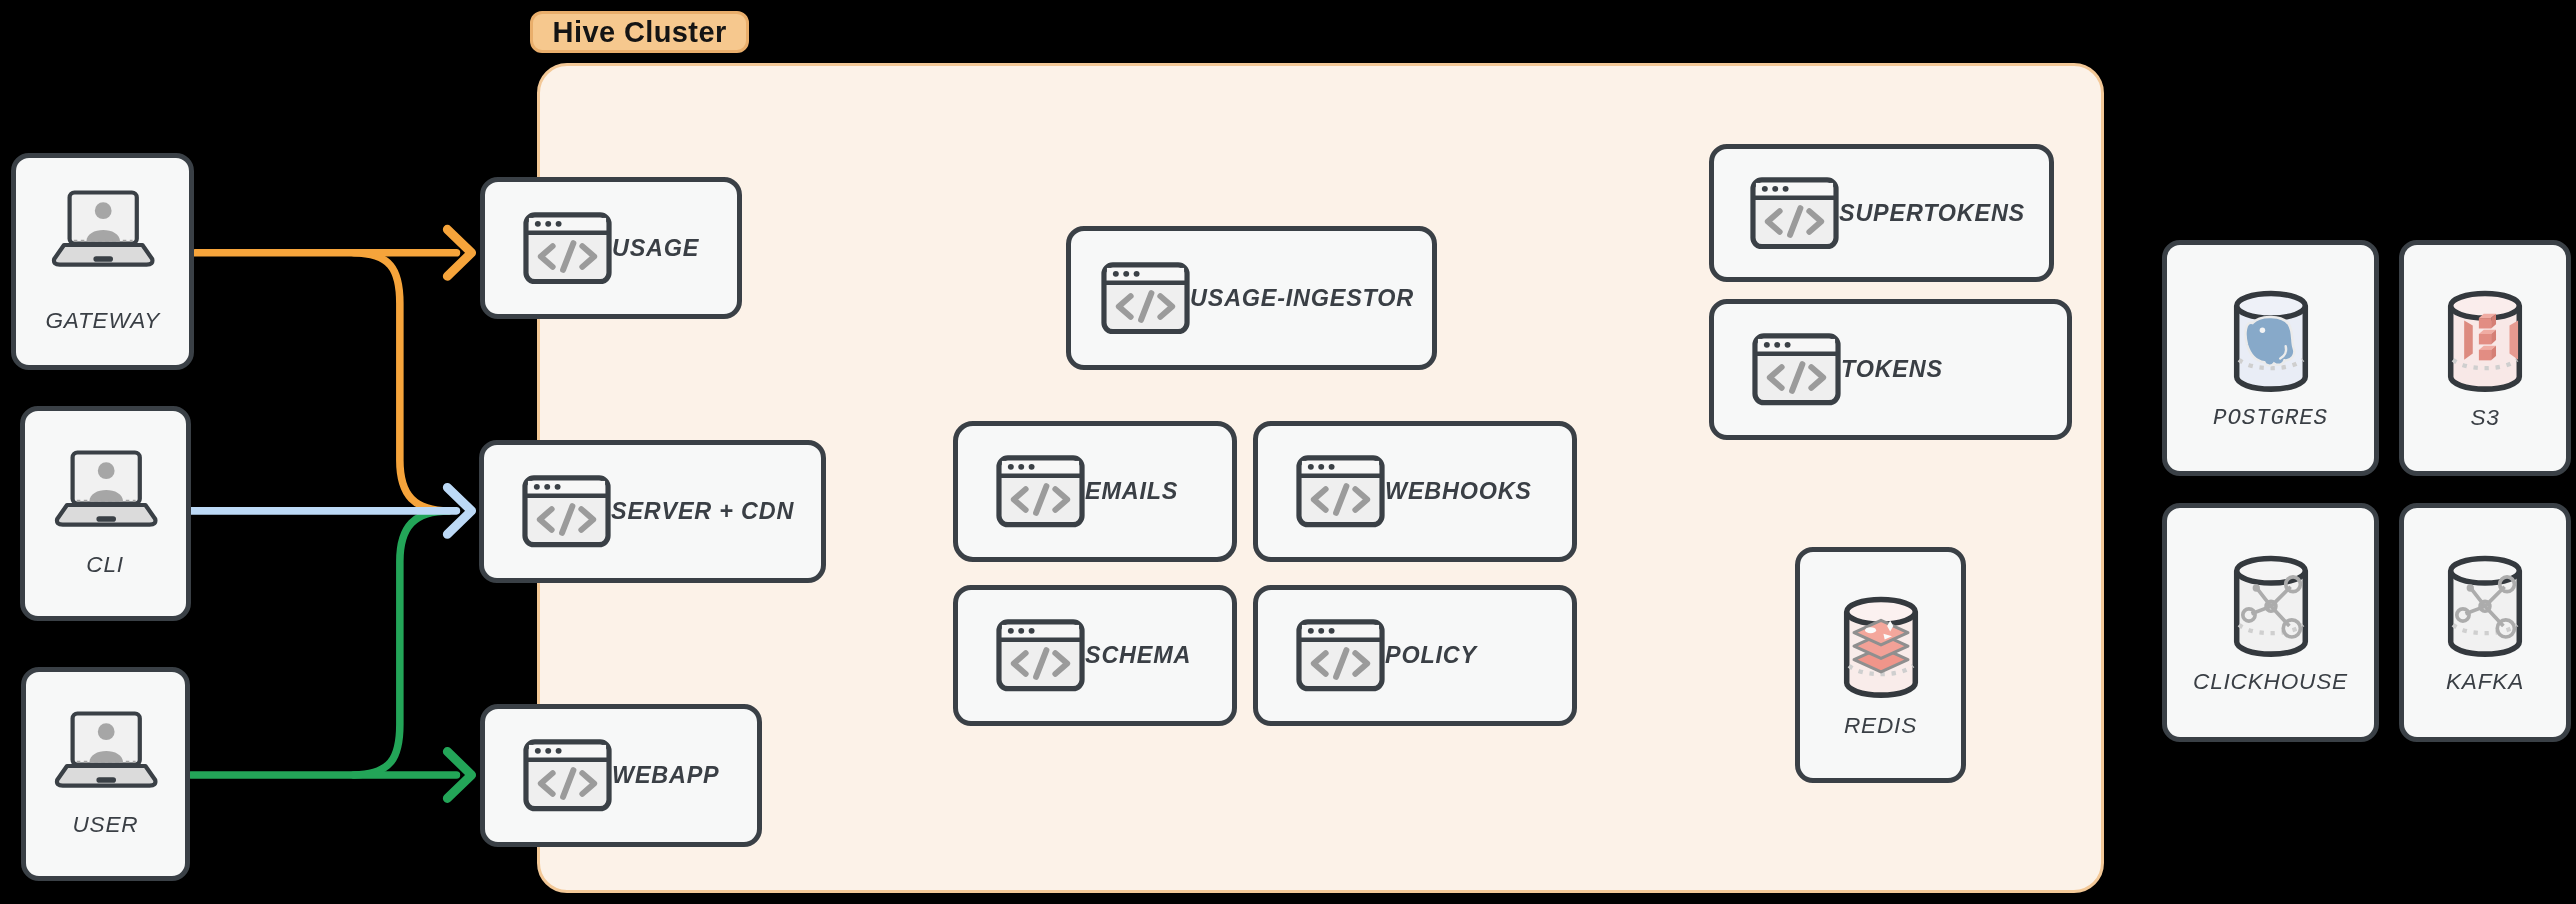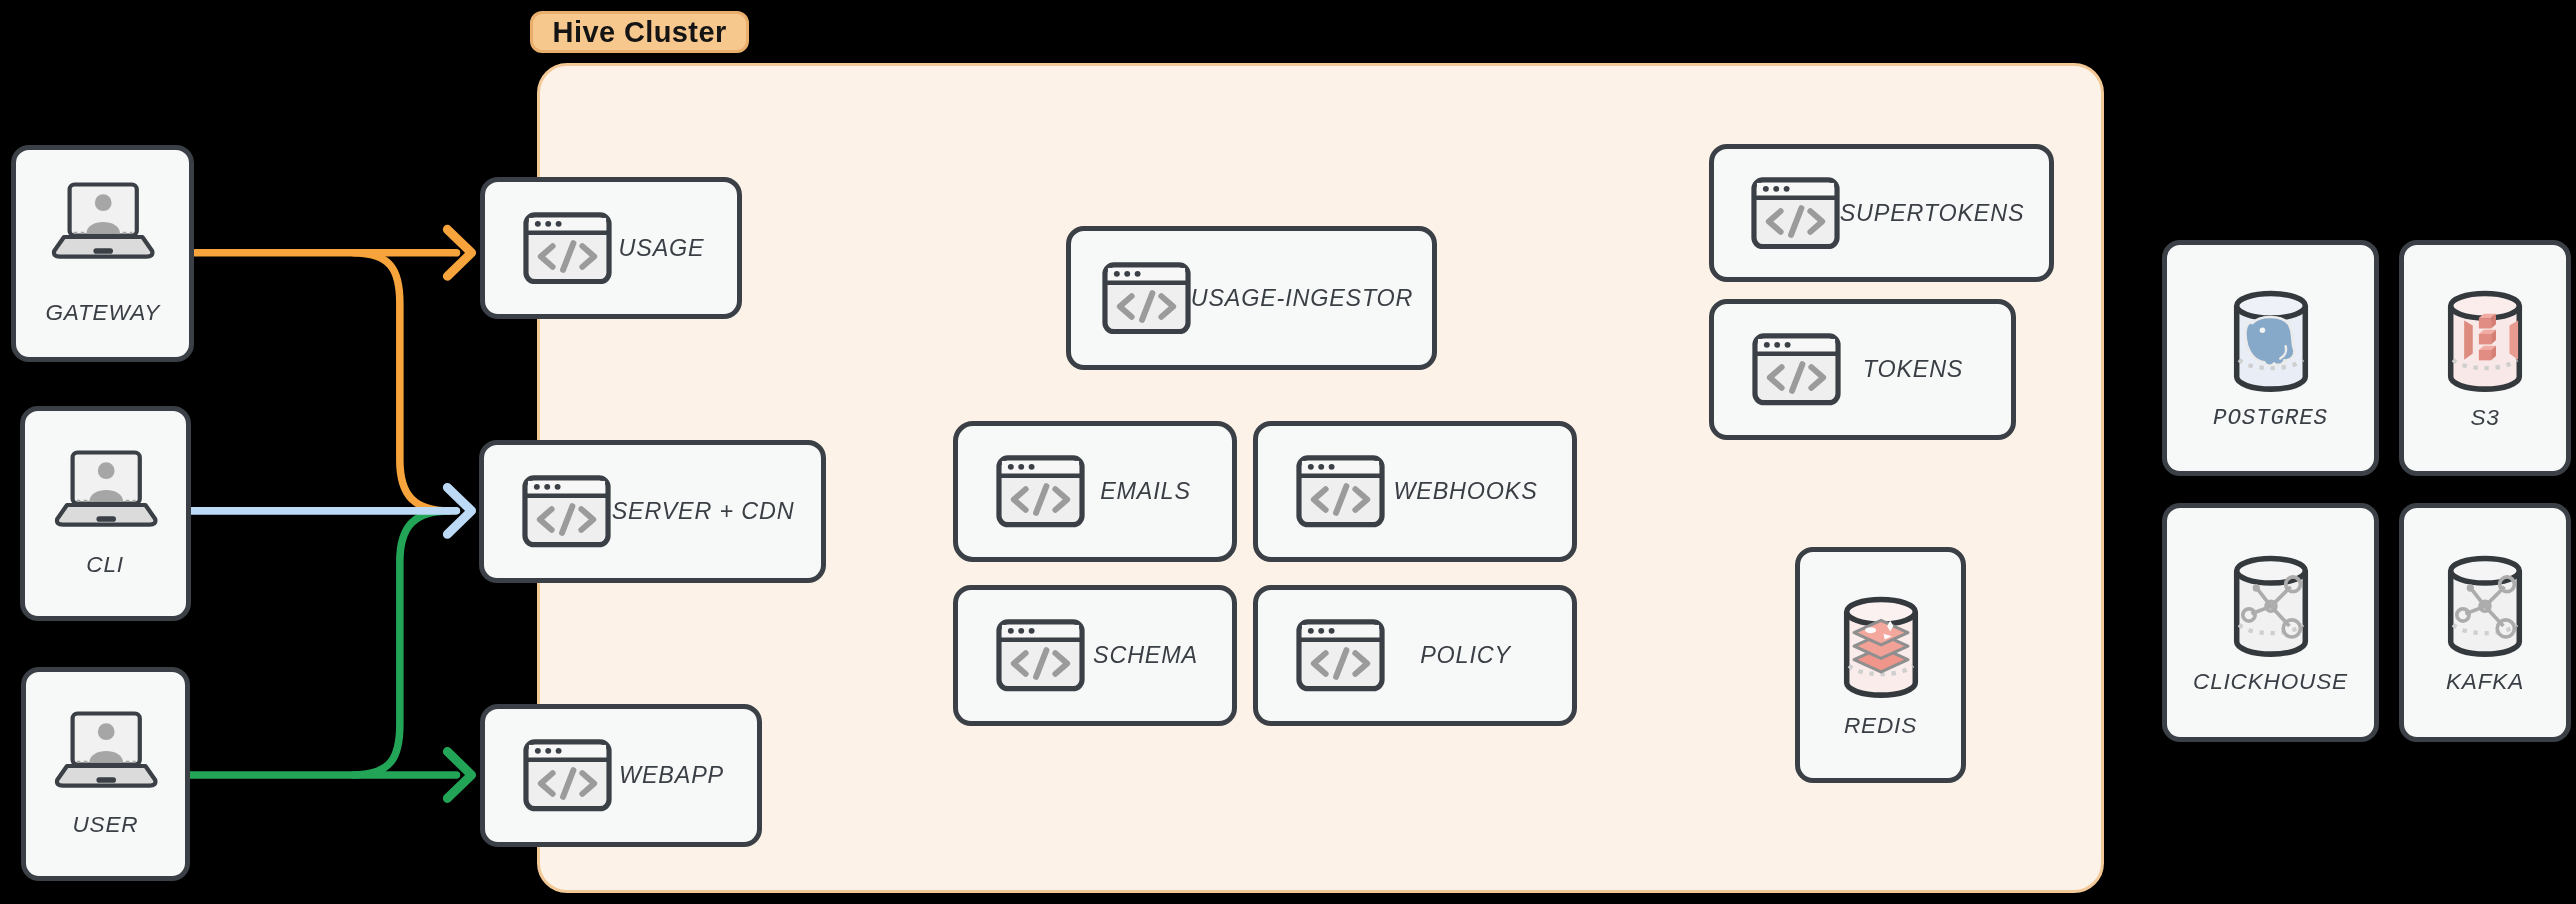--- a/index.html
+++ b/index.html
@@ -14,40 +14,40 @@
         border-radius:12px;box-sizing:border-box;font-size:29px;font-weight:600;
         color:var(--pill-text,#141414);letter-spacing:0.4px;}
   
   .edges{position:absolute;left:0;top:0;z-index:1;}
   
   .node{position:absolute;z-index:2;background:var(--node-fill,#F7F8F8);
         border:5.3px solid var(--node-border,#3A4046);border-radius:18px;box-sizing:border-box;
         display:flex;align-items:center;justify-content:center;}
   .col{flex-direction:column;gap:19.6px;}
   .svc{flex-direction:row;padding:0 26px 0 38px;}
-  .svc .nlabel{flex:1;text-align:center;}
+  .svc .nlabel{flex:1;font-weight:bold;}
   .nlabel{font-style:italic;color:var(--label-text,#3A3F45);font-size:23.4px;letter-spacing:0.8px;white-space:nowrap;}
   .client .nlabel,.db .nlabel{font-size:22.6px;}
   .laptop{width:119px;height:auto;}
   .browser{width:89px;height:auto;flex-shrink:0;}
   .cyl{width:98px;height:auto;}
   
-  #n-gateway{left:11.3px;top:145px;width:183px;height:217px;gap:36px;}
+  #n-gateway{left:11.3px;top:153px;width:183px;height:217px;gap:36px;}
   #n-cli{left:19.6px;top:406px;width:171px;height:215px;}
   #n-user{left:21px;top:667px;width:169px;height:214px;}
   #n-usage{left:480px;top:177px;width:262px;height:142px;}
   #n-server-cdn{left:479px;top:440px;width:347px;height:143px;}
   #n-webapp{left:480px;top:704px;width:282px;height:143px;}
   #n-usage-ingestor{left:1066px;top:226px;width:371px;height:144px;}
   #n-emails{left:953px;top:421px;width:284px;height:141px;border-radius:20px;}
   #n-webhooks{left:1253px;top:421px;width:324px;height:141px;}
   #n-schema{left:953px;top:585px;width:284px;height:141px;}
   #n-policy{left:1253px;top:585px;width:324px;height:141px;}
   #n-supertokens{left:1709px;top:144px;width:345px;height:138px;}
-  #n-tokens{left:1709px;top:299px;width:307px;height:141px;}
+  #n-tokens{left:1709px;top:299px;width:363px;height:141px;}
   #n-redis{left:1795px;top:547px;width:171px;height:236px;gap:13.6px;}
   #n-postgres{left:2162px;top:240px;width:217px;height:236px;gap:12px;font-family:Liberation Mono, monospace;}
   #n-s3{left:2399px;top:240px;width:172px;height:236px;gap:12px;}
   #n-clickhouse{left:2162px;top:503px;width:217px;height:239px;gap:12px;}
   #n-kafka{left:2399px;top:503px;width:172px;height:239px;gap:12px;}
 </style>
 </head>
 <body>
 
 <div class="canvas">

